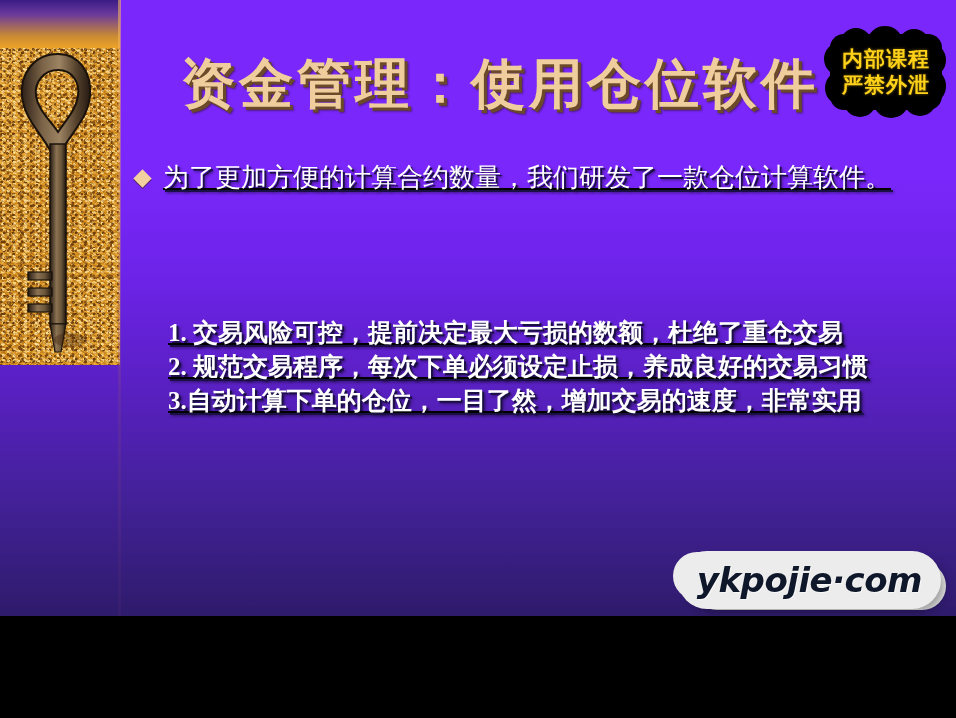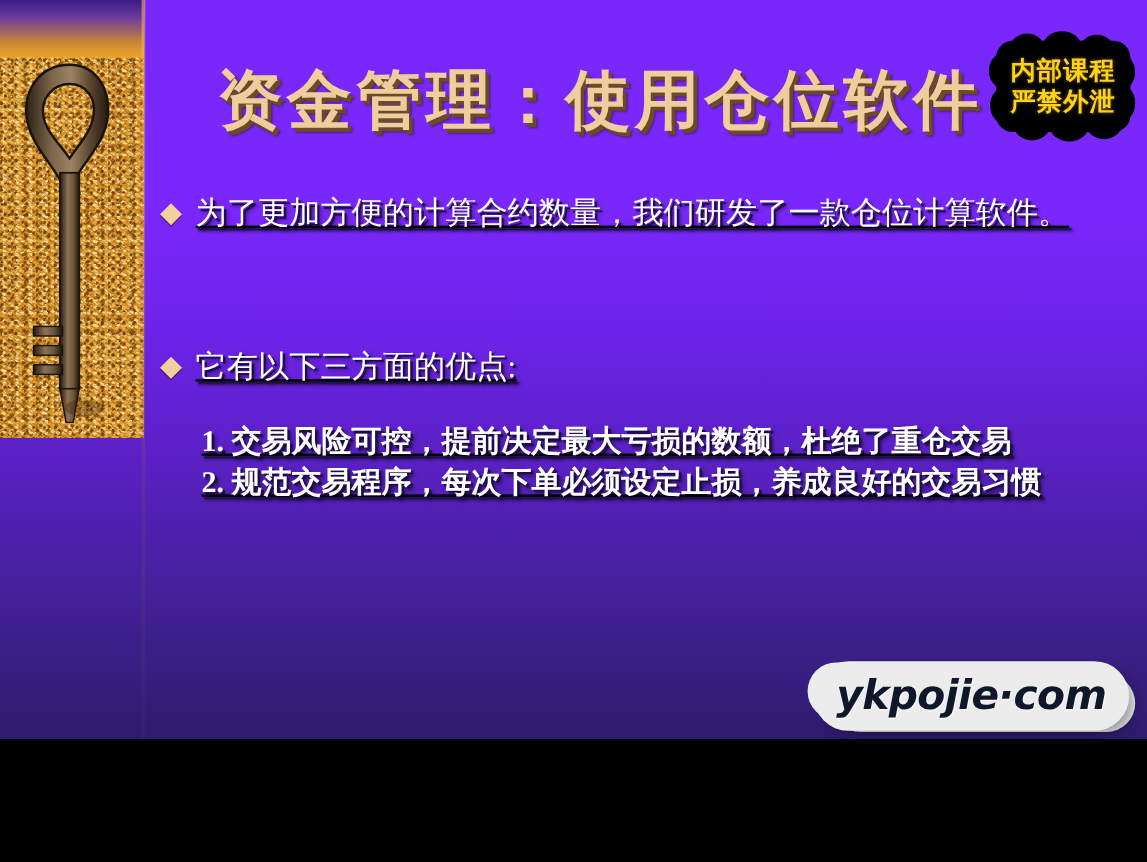--- a/index.html
+++ b/index.html
@@ -278,28 +278,25 @@
     <div class="bullet-row b1">
       <span class="dia"></span>
       <span class="btext">为了更加方便的计算合约数量，我们研发了一款仓位计算软件。</span>
     </div>
 
     <div class="gap-a"></div>
 
 
     <div class="gap-b"></div>
 
-    <div class="bullet-row">
-      <span class="dia"></span>
-      <span class="btext">它有以下三方面的优点:</span>
-    </div>
 
     <div class="gap-c"></div>
 
     <ul class="numlist">
       <li>1. 交易风险可控，提前决定最大亏损的数额，杜绝了重仓交易</li>
       <li>2. 规范交易程序，每次下单必须设定止损，养成良好的交易习惯</li>
+      <li>3.自动计算下单的仓位，一目了然，增加交易的速度，非常实用</li>
     </ul>
   </div>
 
   <div class="watermark">ykpojie·com</div>
 
 </div>
 
 </body></html>

